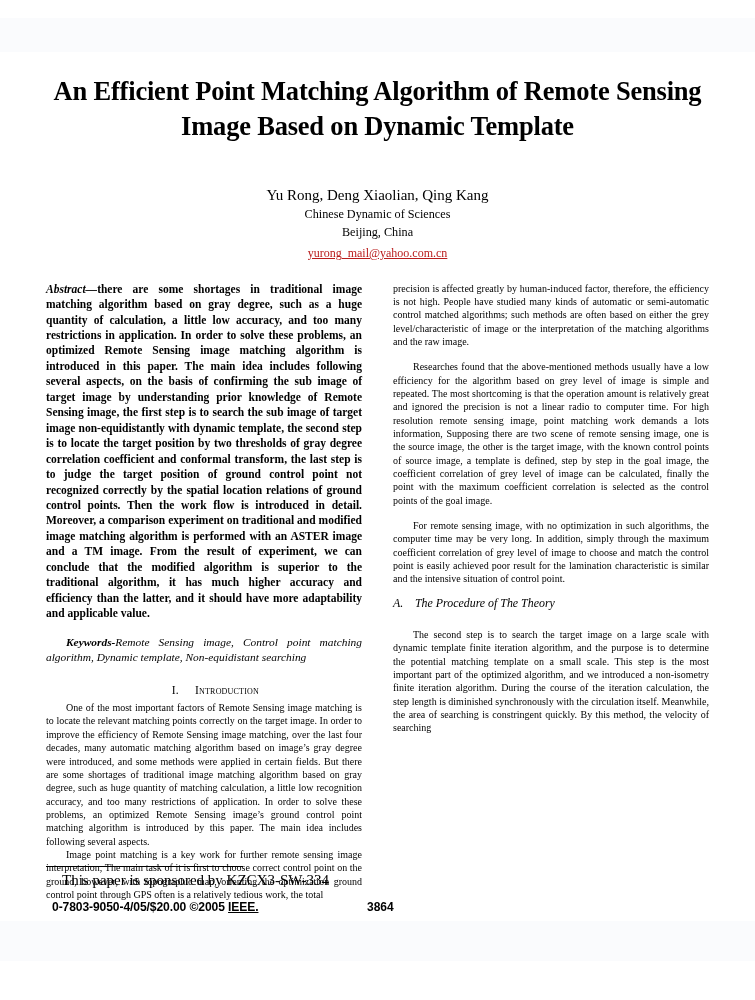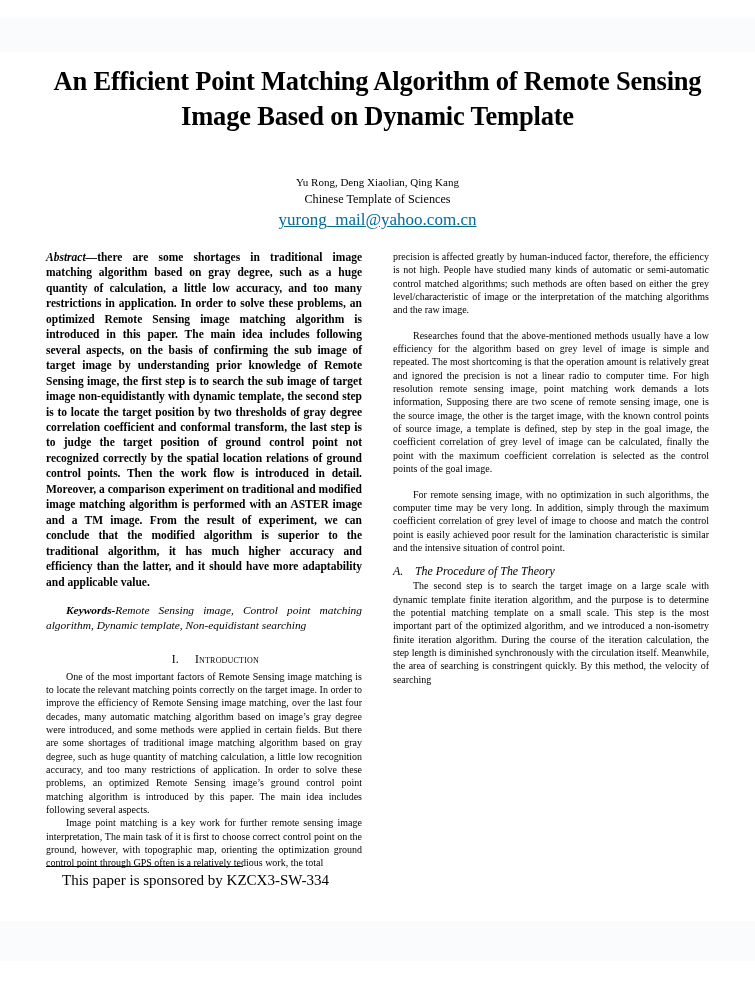--- a/index.html
+++ b/index.html
@@ -31,21 +31,21 @@
   .scan-band-bottom {
     position: absolute;
     left: 0; right: 0;
     top: 921px;
     height: 40px;
     background: #fafbfd;
   }
   .content {
     position: absolute;
     left: 46px;
-    top: 0;
+    top: 10px;
     width: 663px;
   }
 
   
   .title {
     margin-top: 64px;
     text-align: center;
     font-size: 26.5px;
     font-weight: bold;
     line-height: 1.32;
@@ -53,28 +53,28 @@
     font-family: "Liberation Serif", "DejaVu Serif", serif;
   }
 
   
   .authors {
     margin-top: 41px;
     text-align: center;
     line-height: 1.42;
   }
   .author-names {
-    font-size: 11px;
+    font-size: 15px;
   }
   .affil {
     font-size: 12.2px;
   }
   .email {
-    font-size: 17px;
-    color: #0369a1;
+    font-size: 12px;
+    color: #b91c1c;
     text-decoration: underline;
     display: inline-block;
   }
 
   
   .columns {
     margin-top: 18px;
     display: flex;
     gap: 31px;
     align-items: flex-start;
@@ -125,21 +125,21 @@
   }
   .sec-head .num {
     display: inline-block;
     min-width: 30px;
     text-align: right;
     margin-right: 16px;
     font-variant: normal;
   }
   .sub-head {
     margin-top: 10px;
-    margin-bottom: 0;
+    margin-bottom: 17px;
     font-style: italic;
     font-size: 11.9px;
   }
   .sub-head .sub-num {
     display: inline-block;
     width: 22px;
     font-style: italic;
   }
 
   
@@ -193,21 +193,22 @@
 
   <div class="scan-band-top"></div>
   <div class="scan-band-bottom"></div>
 
   <div class="content">
 
     <h1 class="title">An Efficient Point Matching Algorithm of Remote Sensing Image Based on Dynamic Template</h1>
 
     <div class="authors">
       <div class="author-names">Yu Rong, Deng Xiaolian, Qing Kang</div>
-      <div class="affil">Chinese Template of Sciences</div>
+      <div class="affil">Chinese Dynamic of Sciences</div>
+      <div class="affil">Beijing, China</div>
       <div><a class="email" href="#">yurong_mail@yahoo.com.cn</a></div>
     </div>
 
     <div class="columns">
 
       <div class="col">
 
         <p class="abstract"><span class="lead">Abstract—</span><span>there are some shortages in traditional image matching algorithm based on gray degree, such as a huge quantity of calculation, a little low accuracy, and too many restrictions in application. In order to solve these problems, an optimized Remote Sensing image matching algorithm is introduced in this paper. The main idea includes following several aspects, on the basis of confirming the sub image of target image by understanding prior knowledge of Remote Sensing image, the first step is to search the sub image of target image non-equidistantly with dynamic template, the second step is to locate the target position by two thresholds of gray degree correlation coefficient and conformal transform, the last step is to judge the target position of ground control point not recognized correctly by the spatial location relations of ground control points. Then the work flow is introduced in detail. Moreover, a comparison experiment on traditional and modified image matching algorithm is performed with an ASTER image and a TM image. From the result of experiment, we can conclude that the modified algorithm is superior to the traditional algorithm, it has much higher accuracy and efficiency than the latter, and it should have more adaptability and applicable value.</span></p>
 
         <p class="keywords"><span class="kw-lead">Keywords-</span><span>Remote Sensing image, Control point matching algorithm, Dynamic template, Non-equidistant searching</span></p>
@@ -233,14 +234,18 @@
       </div>
 
     </div>
   </div>
 
   <div class="footnote-wrap">
     <div class="footnote-rule"></div>
     <div class="footnote-text">This paper is sponsored by KZCX3-SW-334</div>
   </div>
 
+  <div class="footer">
+    <div class="isbn"><span>0-7803-9050-4/05/$20.00 ©2005 </span><span class="ieee">IEEE.</span></div>
+    <div class="pageno">3864</div>
+  </div>
 
 </div>
 
 </body></html>

